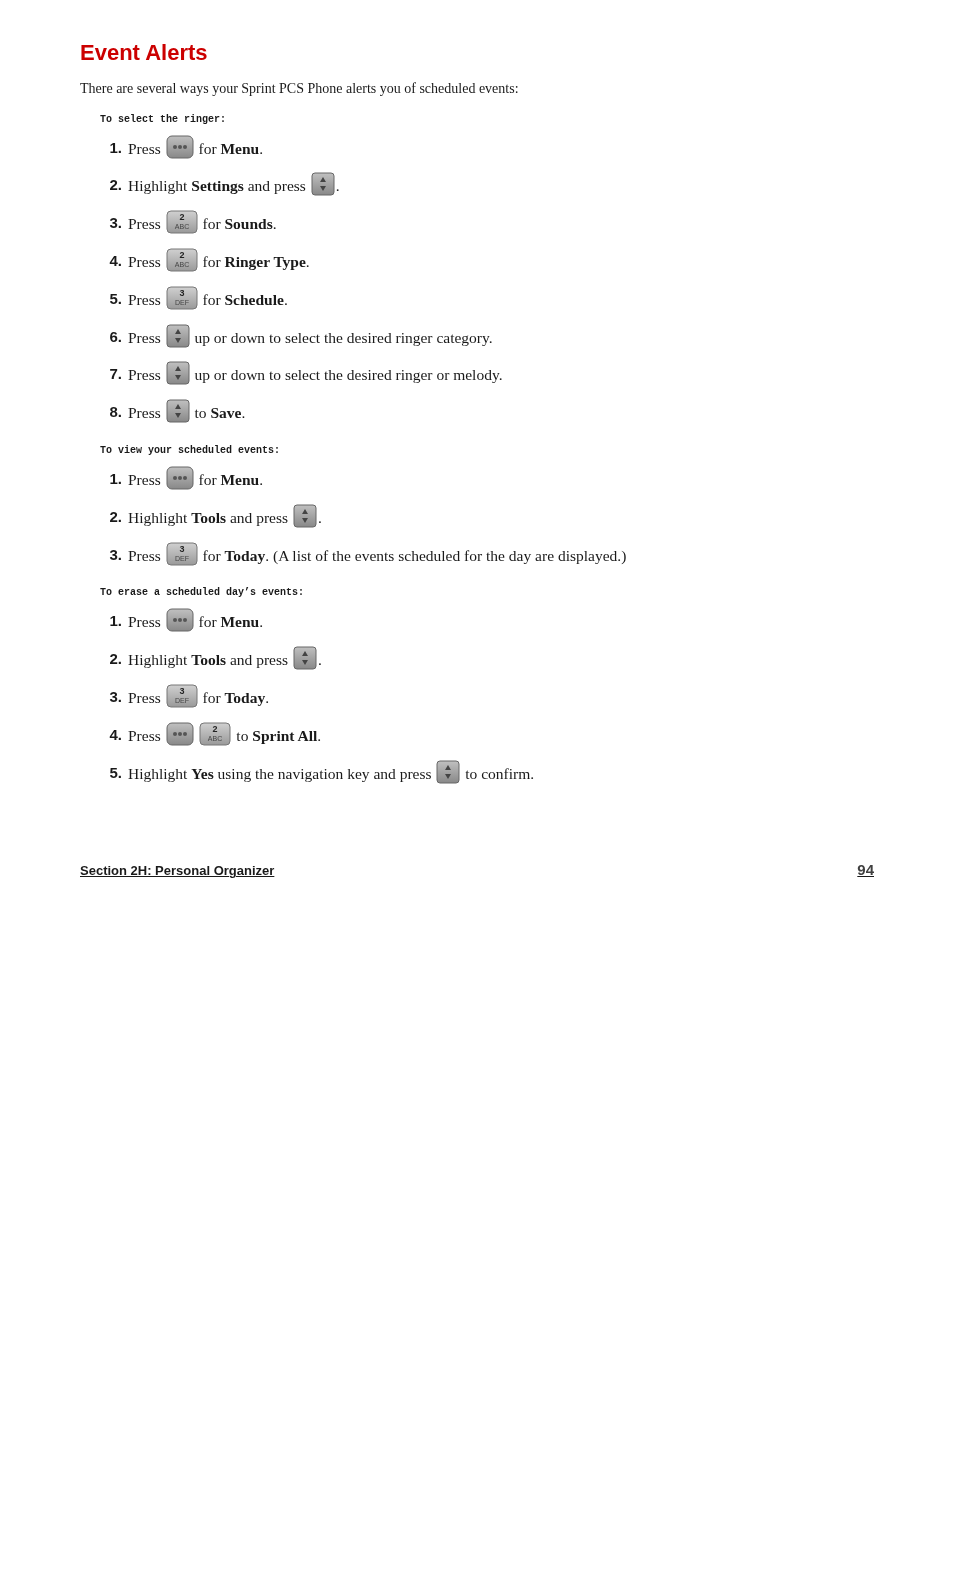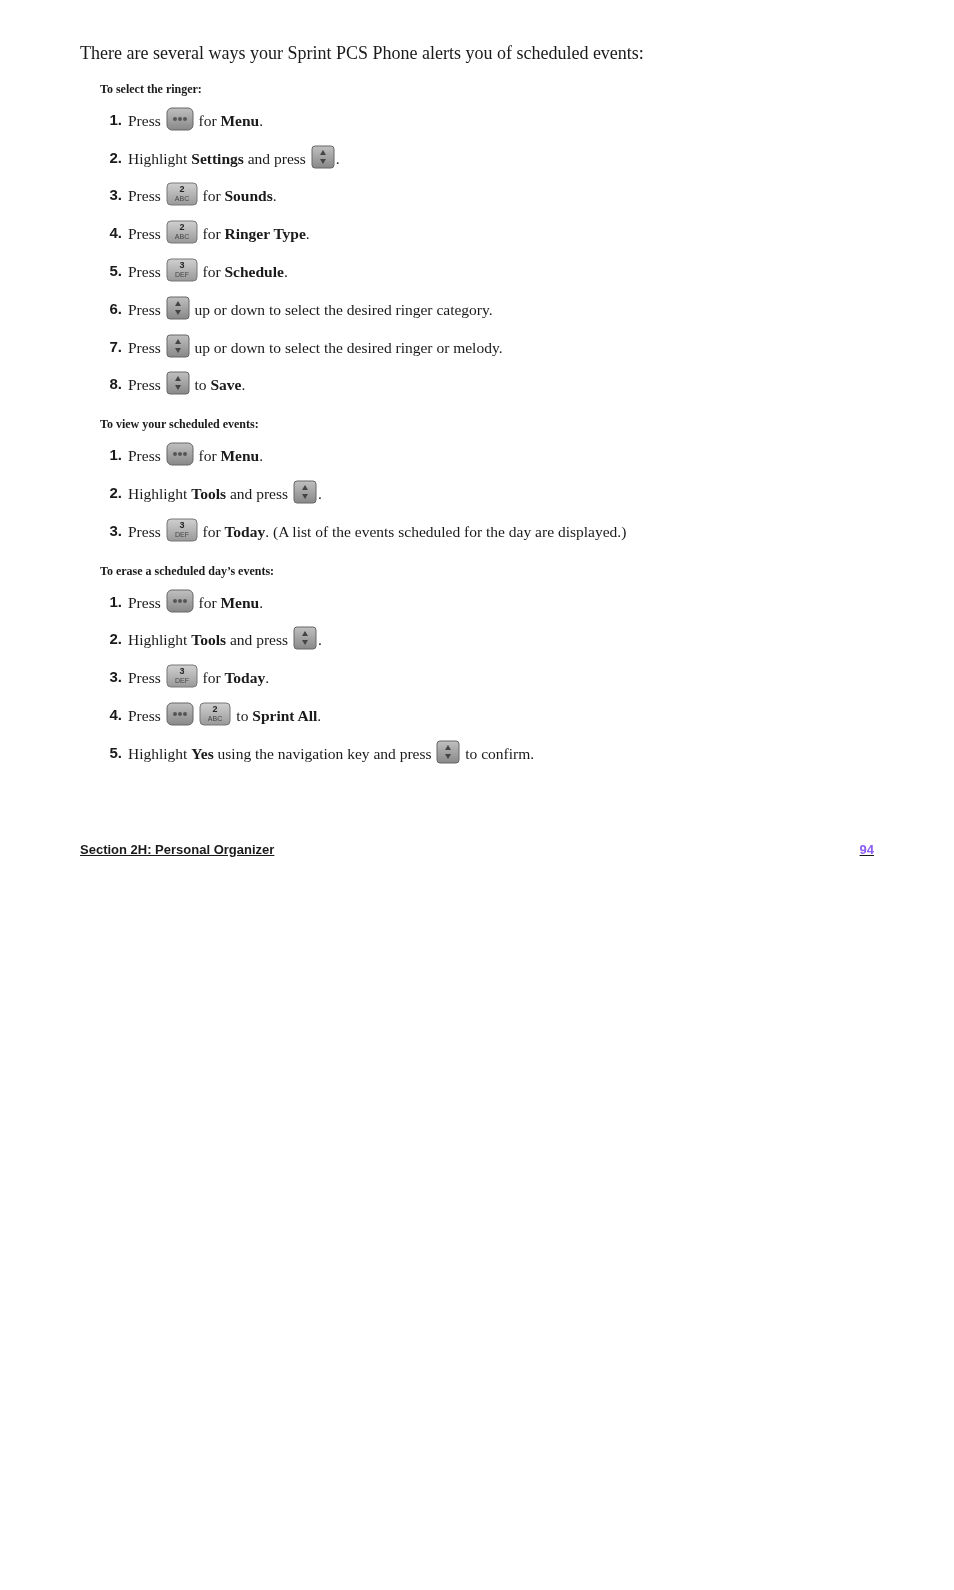--- a/index.html
+++ b/index.html
@@ -26,21 +26,21 @@
       color: #cc0000;
       margin-bottom: 12px;
       margin-top: 28px;
     }
 
     h2.section-title:first-child {
       margin-top: 0;
     }
 
     p.intro {
-      font-size: 18px;
+      font-size: 14px;
       line-height: 1.55;
       margin-bottom: 12px;
     }
 
     ul.bullet-list {
       list-style: none;
       margin: 0 0 14px 18px;
     }
 
     ul.bullet-list li {
@@ -54,22 +54,22 @@
     ul.bullet-list li::before {
       content: '●';
       color: #cc0000;
       font-size: 10px;
       position: absolute;
       left: 0;
       top: 4px;
     }
 
     .sub-heading {
-      font-family: Liberation Serif, serif;
-      font-size: 12px;
+      font-family: Liberation Mono, monospace;
+      font-size: 10px;
       font-weight: bold;
       color: #1a1a1a;
       margin: 14px 0 10px 20px;
     }
 
     ol.steps {
       list-style: none;
       margin: 0 0 0 20px;
     }
 
@@ -108,37 +108,38 @@
 
     .footer-section {
       font-family: Arial, Helvetica, sans-serif;
       font-size: 13px;
       font-weight: bold;
       color: #1a1a1a;
     }
 
     .footer-page {
       font-family: Arial, Helvetica, sans-serif;
-      font-size: 13px;
+      font-size: 15px;
       font-weight: bold;
-      color: #8b5cf6;
+      color: #404040;
     }
 
     
     .btn-svg {
       display: inline-block;
       vertical-align: middle;
       margin: 0 1px;
     }
   </style>
 </head>
 <body>
 
 <div class="page-content">
 
+  <h2 class="section-title">Event Alerts</h2>
   <p class="intro">There are several ways your Sprint PCS Phone alerts you of scheduled events:</p>
 
 
   <div class="sub-heading">To select the ringer:</div>
 
   <ol class="steps">
 
     <li>
       <span class="step-num">1.</span>
       <span class="step-content">

